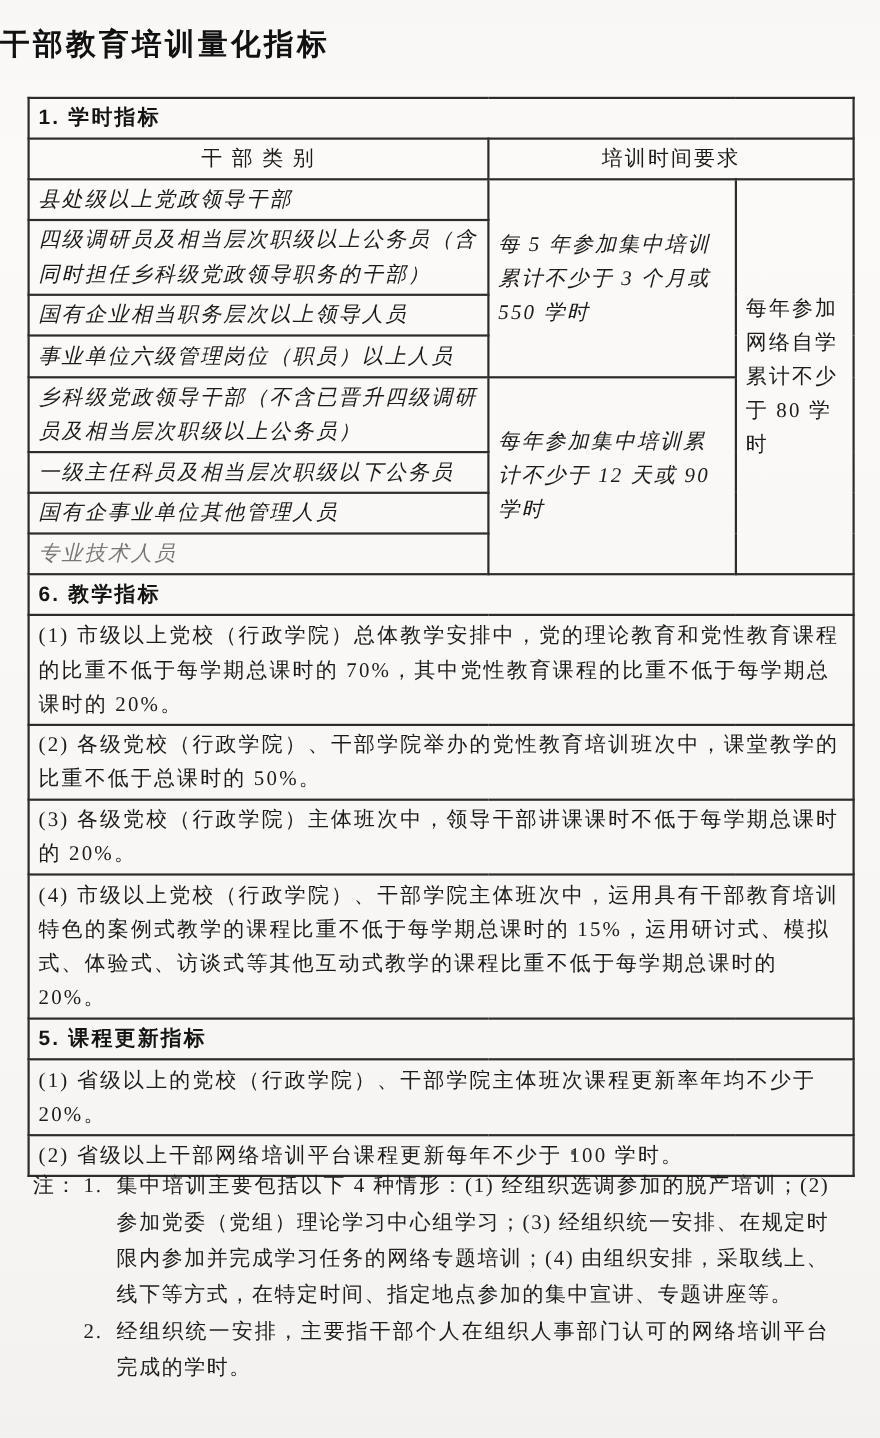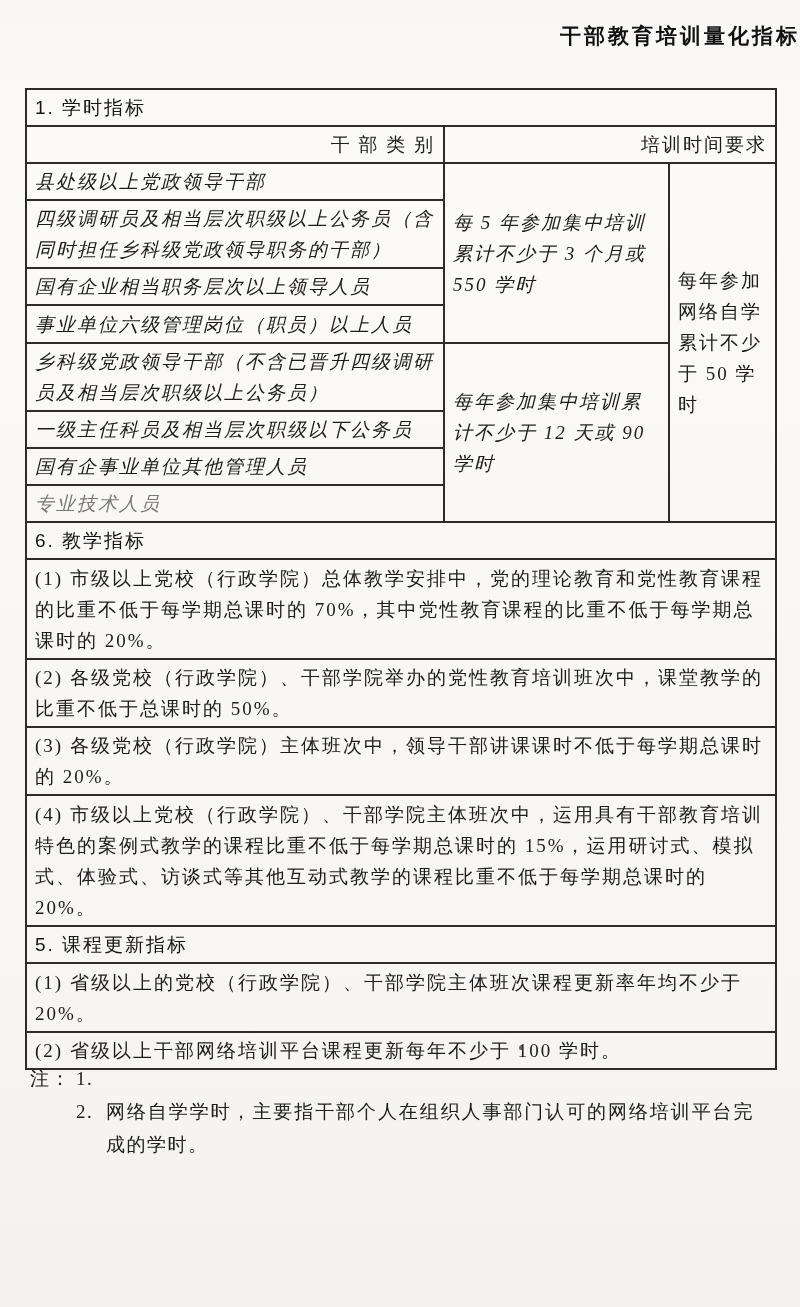--- a/index.html
+++ b/index.html
@@ -17,54 +17,54 @@
   .page{
     position:relative;
     width:800px;height:1307px;
     overflow:hidden;
     background:
       linear-gradient(180deg, rgba(0,0,0,0.012) 0%, rgba(0,0,0,0) 12%,
         rgba(0,0,0,0.02) 80%, rgba(0,0,0,0.035) 100%),
       var(--paper);
   }
   .doc-title{
-    text-align:right;
+    text-align:left;
     margin-top:22px;
     font-family:"Liberation Sans","DejaVu Sans",sans-serif;
     font-weight:700;
-    font-size:21px;
+    font-size:27px;
     letter-spacing:3px;
     color:#111;
   }
   table.quant{
     position:absolute;
     left:25px;top:88px;
     width:750px;
     border-collapse:collapse;
     table-layout:fixed;
   }
   table.quant td{
     border:2px solid var(--border);
     font-size:19px;
     letter-spacing:2px;
     vertical-align:middle;
     padding:2px 8px;
     line-height:31px;
   }
   td.sec-head{
     font-family:"Liberation Sans","DejaVu Sans",sans-serif;
-    font-weight:400;
+    font-weight:700;
     font-size:20px;
     letter-spacing:2px;
     padding-left:10px;
     color:#151515;
     margin-top:38px;
   }
   td.col-head{
-    text-align:right;
+    text-align:center;
     letter-spacing:6px;
     font-size:19px;
   }
   td.cat{ text-align:left;font-style:italic; }
   td.req{
     line-height:34px;
     letter-spacing:2px;
     padding:4px 10px;
     vertical-align:middle;
     font-style:italic;
@@ -139,21 +139,21 @@
     </tr>
 
     <tr class="h36">
       <td class="col-head">干  部  类  别</td>
       <td colspan="2" class="col-head">培训时间要求</td>
     </tr>
 
     <tr class="h37">
       <td class="cat">县处级以上党政领导干部</td>
       <td class="req" rowspan="4">每 5 年参加集中培训累计不少于 3 个月或 550 学时</td>
-      <td class="annual" rowspan="8">每年参加网络自学累计不少于 50 学时</td>
+      <td class="annual" rowspan="8">每年参加网络自学累计不少于 80 学时</td>
     </tr>
     <tr class="h63">
       <td class="cat">四级调研员及相当层次职级以上公务员（含同时担任乡科级党政领导职务的干部）</td>
     </tr>
     <tr class="h37">
       <td class="cat">国有企业相当职务层次以上领导人员</td>
     </tr>
     <tr class="h38">
       <td class="cat">事业单位六级管理岗位（职员）以上人员</td>
     </tr>
@@ -199,21 +199,22 @@
     </tr>
   </tbody>
     </table>
 
   <div class="speck" style="left:519px;top:1046px"></div>
 
   <div class="notes">
     <div class="note-row">
       <span class="note-label">注：</span>
       <span class="note-num">1.</span>
+      <span class="note-text">集中培训主要包括以下 4 种情形：(1) 经组织选调参加的脱产培训；(2) 参加党委（党组）理论学习中心组学习；(3) 经组织统一安排、在规定时限内参加并完成学习任务的网络专题培训；(4) 由组织安排，采取线上、线下等方式，在特定时间、指定地点参加的集中宣讲、专题讲座等。</span>
     </div>
     <div class="note-row">
       <span class="note-label"></span>
       <span class="note-num">2.</span>
-      <span class="note-text">网络自学学时，主要指干部个人在组织人事部门认可的网络培训平台完成的学时。</span>
+      <span class="note-text">经组织统一安排，主要指干部个人在组织人事部门认可的网络培训平台完成的学时。</span>
     </div>
   </div>
 
 </div>
 
 </body></html>

